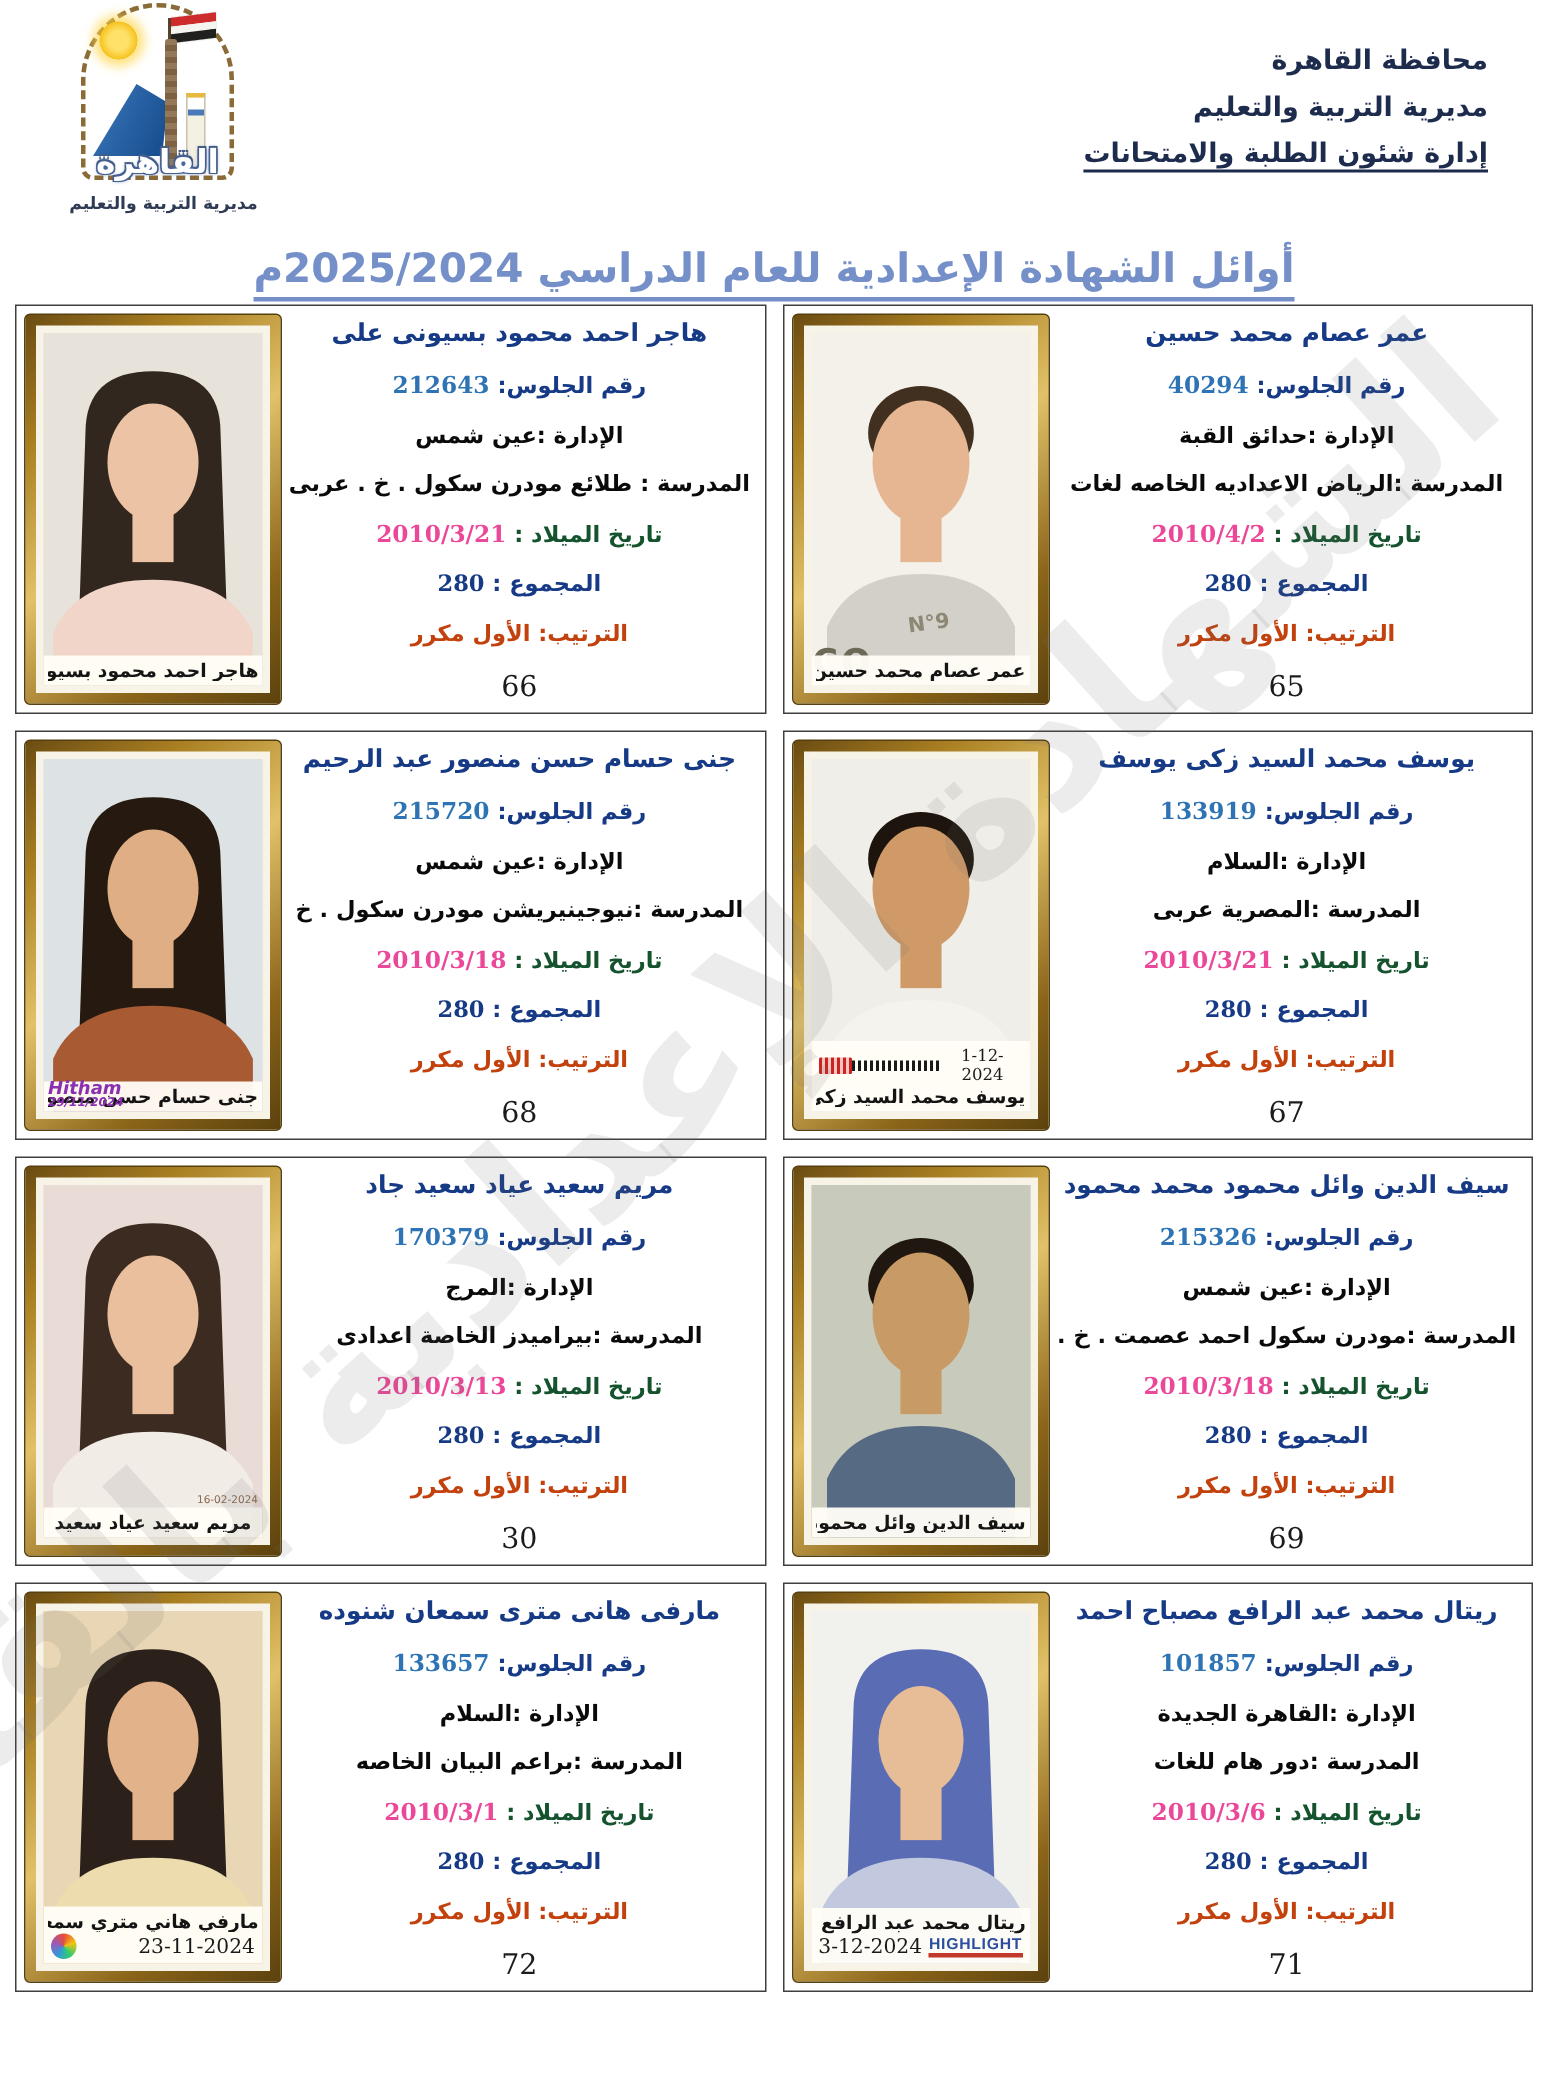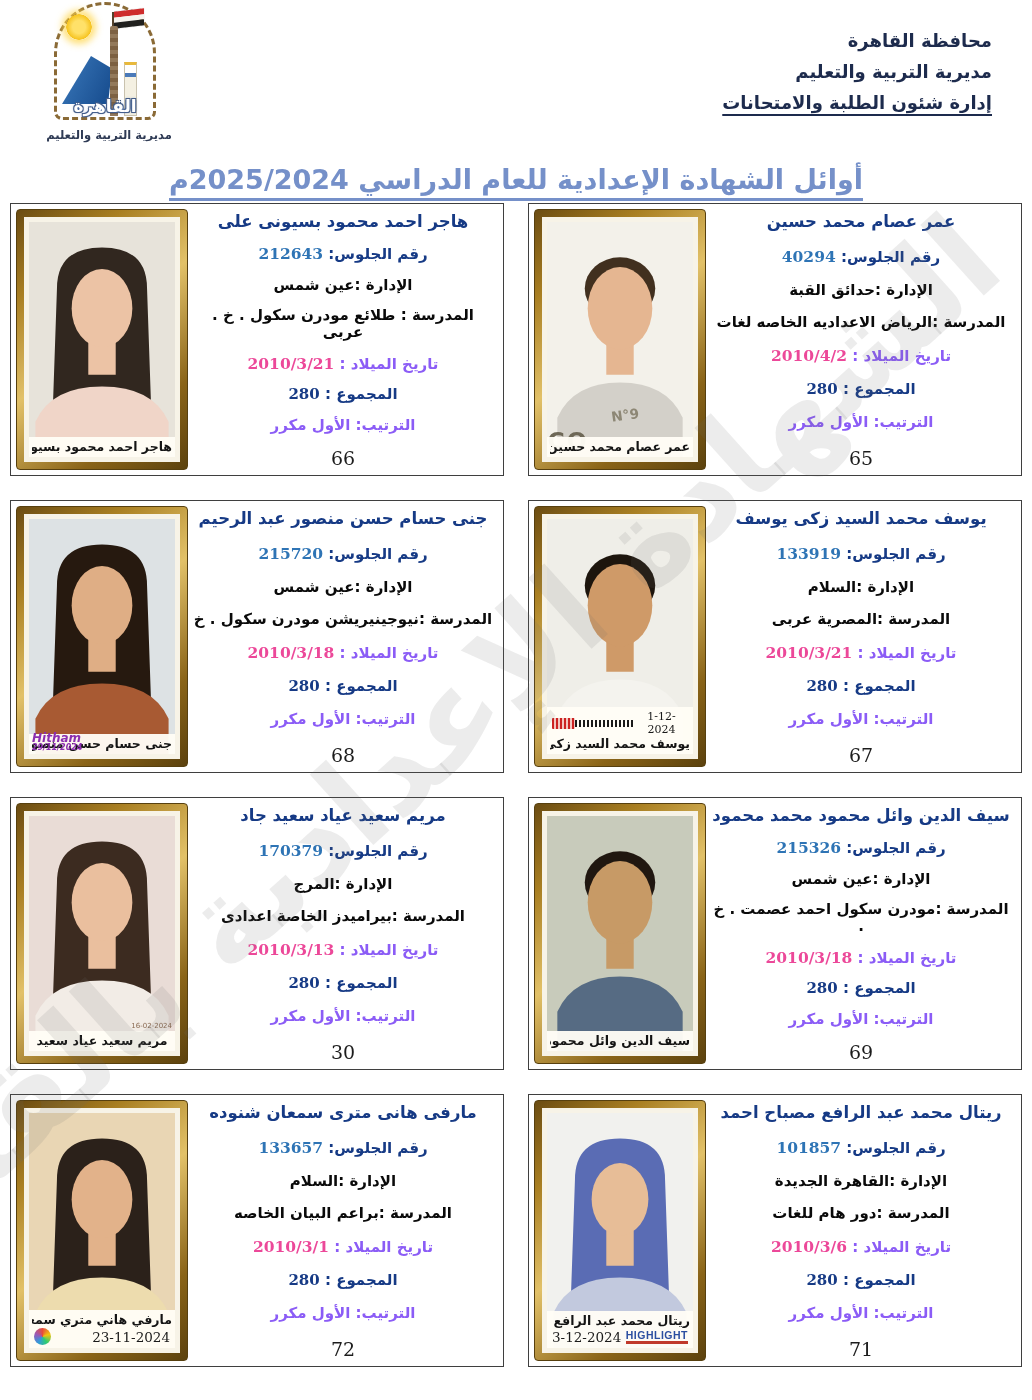--- a/index.html
+++ b/index.html
@@ -36,38 +36,38 @@
   .logo .flag .fb{display:block;height:33%;background:#20201e}
   .logo .pyramid{position:absolute;left:34px;top:54px;width:50px;height:48px;
     background:linear-gradient(115deg,#3b79bb,#154a8c);
     clip-path:polygon(0 100%,58% 0,100% 26%,92% 100%)}
   .logo .tower{position:absolute;left:82px;top:24px;width:8px;height:90px;
     background:repeating-linear-gradient(180deg,#93795a 0 4px,#7d6142 4px 8px);border-radius:2px 2px 0 0}
   .logo .minaret{position:absolute;left:96px;top:60px;width:13px;height:54px;background:#f4f0e2;
     border:1px solid #c9c2ae;border-top:3px solid #e8b93c;
     box-shadow:inset 0 8px 0 #fff,inset 0 12px 0 #4a79b8}
   .logo .logo-city{position:absolute;left:26px;top:94px;width:102px;text-align:center;
-    font-size:17px;font-weight:bold;color:#fff;z-index:2;
+    font-size:22px;font-weight:bold;color:#fff;z-index:2;
     text-shadow:0 0 3px #4a6fae,1px 1px 0 #44597e,-1px -1px 0 #44597e,1px -1px 0 #44597e,-1px 1px 0 #44597e}
   .logo .logo-sub{position:absolute;left:0;top:126px;width:162px;text-align:center;direction:rtl;
     font-size:11.5px;font-weight:bold;color:#2f3b55}
 
   
-  .grid{position:relative;z-index:1;display:grid;grid-template-columns:1fr 1fr;gap:24px;margin:6px 10px 0}
+  .grid{position:relative;z-index:1;display:grid;grid-template-columns:1fr 1fr;gap:11px;margin:6px 10px 0}
   .card{border:1.5px solid #3f3f3f;height:273px;display:flex;direction:rtl;padding:5px;background:#fff}
 
   .info{flex:1;display:flex;flex-direction:column;justify-content:space-between;
     text-align:center;padding:4px 4px 0;min-width:0}
   .s-name{font-size:16.5px;font-weight:bold;color:#163a85;line-height:1.15}
   .row{font-size:15px;font-weight:bold;color:#0a0a0a;line-height:1.15}
   .navy{color:#163a85}
   .seatno{color:#2e74b5;font-family:"DejaVu Serif","Liberation Serif",serif;font-size:15.5px}
-  .lbl-light{color:#8b5cf6}
+  .lbl-light{color:#14532d}
   .dateval{color:#ec4899;font-family:"DejaVu Serif","Liberation Serif",serif;font-size:15.5px}
-  .red{color:#8b5cf6}
+  .red{color:#c2410c}
   .order{font-family:"DejaVu Serif","Liberation Serif",serif;font-size:19px;color:#1c1c1c;padding-bottom:1px}
 
   
   .photo-frame{width:172px;flex:0 0 172px;align-self:stretch;border-radius:4px;border:1px solid #57400f;
     background:linear-gradient(140deg,#6b4c12 0%,#a97f22 22%,#e2c168 48%,#8a6418 78%,#5c420e 100%);
     padding:7px}
   .photo-mat{background:#f7f3e7;height:100%;padding:5px}
   .photo{position:relative;height:100%;overflow:hidden;background:var(--bg,#eee);direction:rtl}
   .portrait{position:absolute;inset:0;width:100%;height:100%}
   .p-bg{fill:var(--bg,#eee)}

